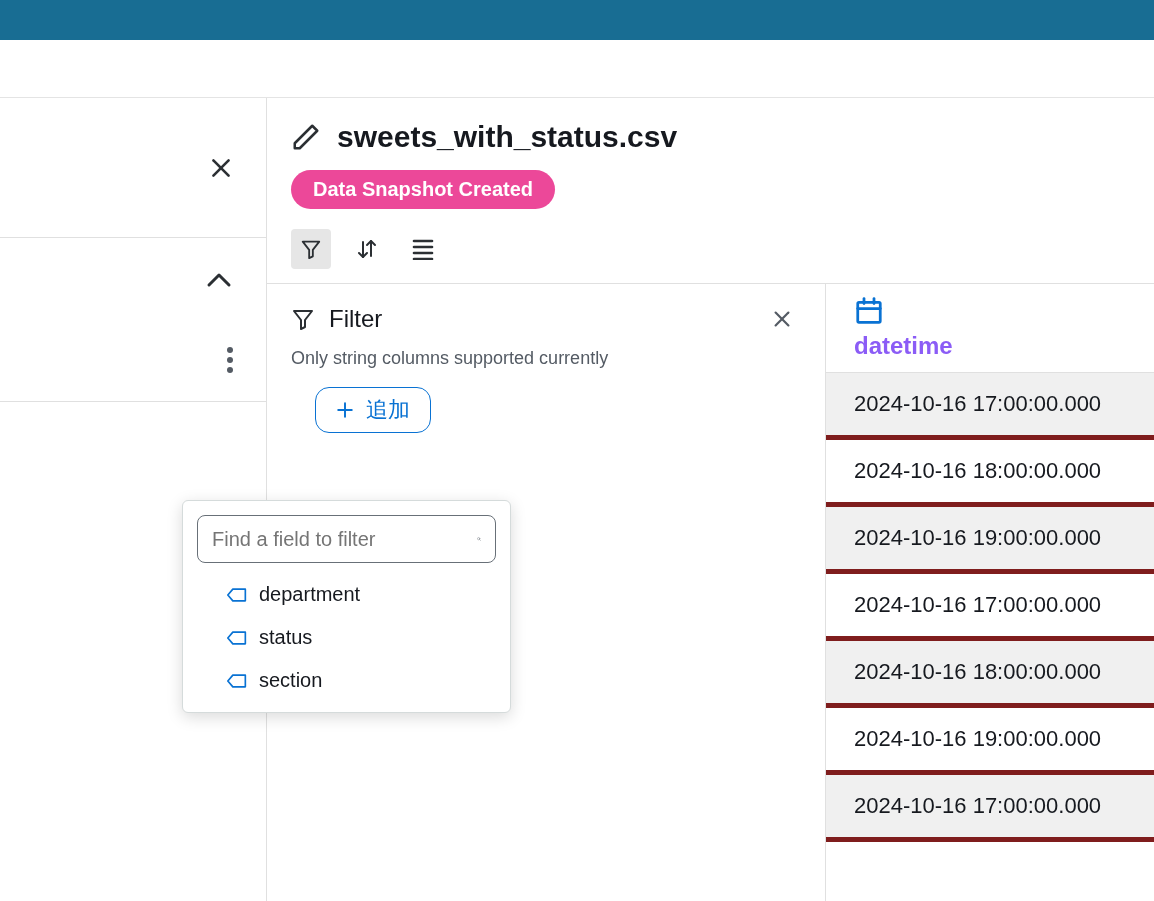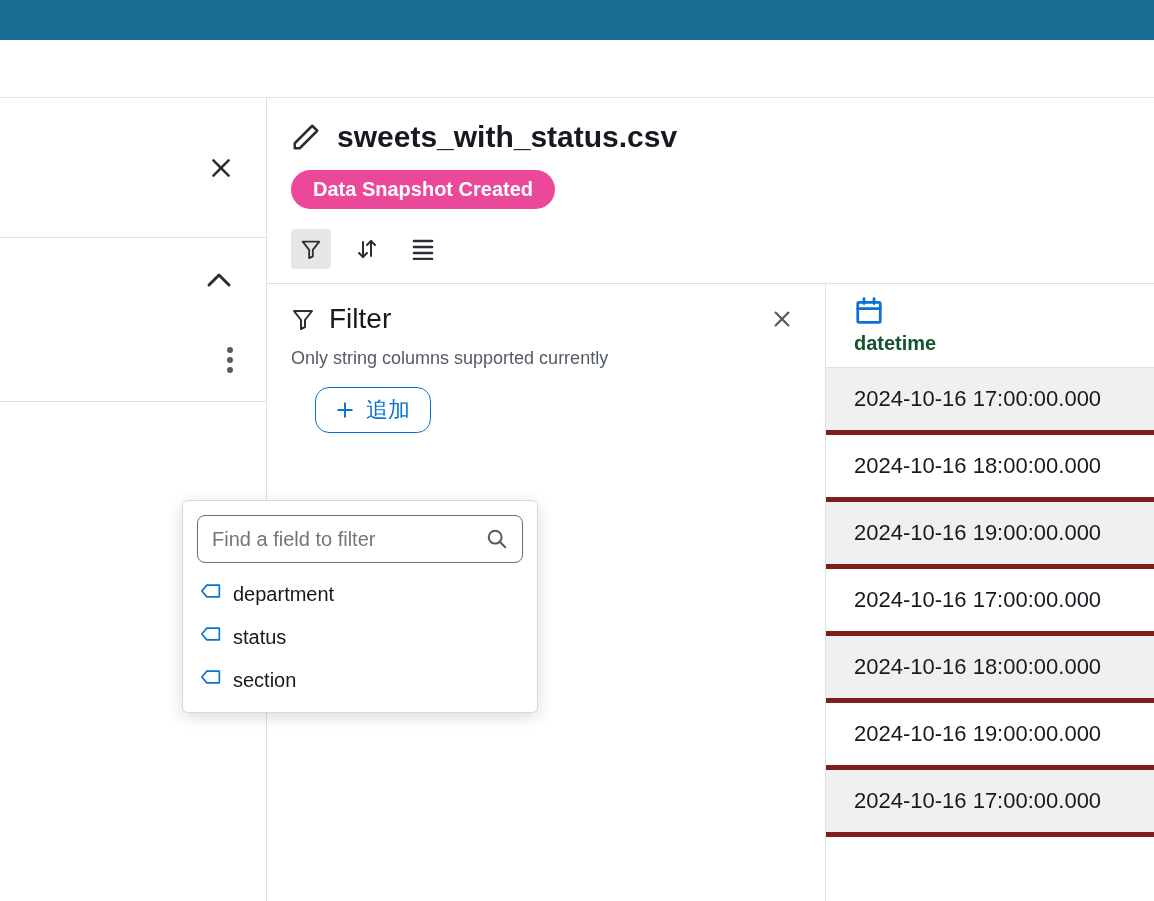--- a/index.html
+++ b/index.html
@@ -118,21 +118,21 @@
   .filter-header {
     display: flex;
     align-items: center;
     justify-content: space-between;
     margin-bottom: 10px;
   }
   .filter-title {
     display: flex;
     align-items: center;
     gap: 14px;
-    font-size: 28px;
+    font-size: 24px;
     font-weight: 400;
     color: #16191f;
   }
   .filter-desc {
     font-size: 18px;
     color: #545b64;
     margin-bottom: 18px;
   }
   .add-btn {
     border: 1.5px solid #0972d3;
@@ -145,21 +145,21 @@
     display: inline-flex;
     align-items: center;
     gap: 12px;
     cursor: pointer;
     margin-left: 24px;
   }
   .dropdown {
     position: absolute;
     top: 500px;
     left: 182px;
-    width: 356px;
+    width: 329px;
     background: #fff;
     border: 1px solid #d5dbdb;
     border-radius: 6px;
     box-shadow: 0 4px 16px rgba(0,0,0,0.15);
     padding: 14px 0 10px 0;
     z-index: 10;
   }
   .search-wrap {
     padding: 0 14px 10px 14px;
   }
@@ -174,47 +174,48 @@
   .search-input {
     flex: 1;
     border: none;
     outline: none;
     font-size: 20px;
     color: #687078;
     background: transparent;
   }
   .dd-item {
     display: flex;
-    align-items: flex-start;
+    align-items: center;
     gap: 12px;
     padding: 10px 18px;
     font-size: 20px;
     cursor: pointer;
+    margin-left: 26px;
   }
   .tag-icon {
     width: 20px;
     height: 16px;
     display: inline-block;
   }
   .data-pane {
     flex: 1;
     overflow: hidden;
   }
   .col-header {
     display: flex;
     align-items: flex-start;
     flex-direction: column;
     gap: 6px;
     padding: 12px 28px 12px 28px;
     border-bottom: 1px solid #e0e0e0;
   }
   .col-header-name {
-    font-size: 20px;
+    font-size: 24px;
     font-weight: 700;
-    color: #14532d;
+    color: #8b5cf6;
   }
   .data-row {
     padding: 18px 28px;
     font-size: 22px;
     color: #16191f;
     border-bottom: 5px solid #7f1d1d;
   }
   .data-row.alt {
     background: #f0f0f0;
   }

